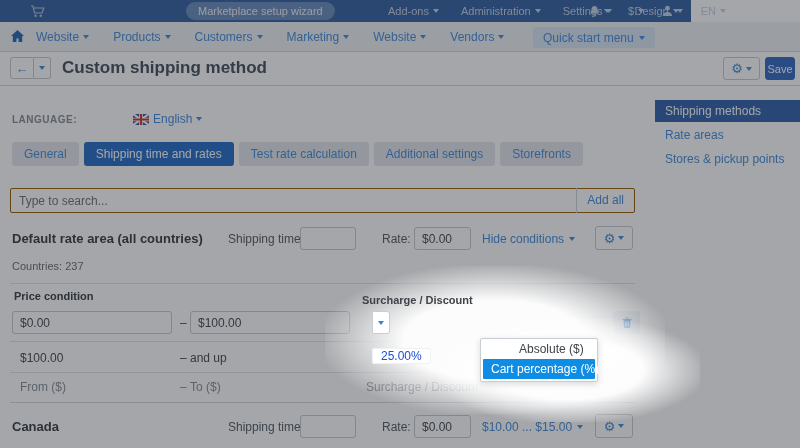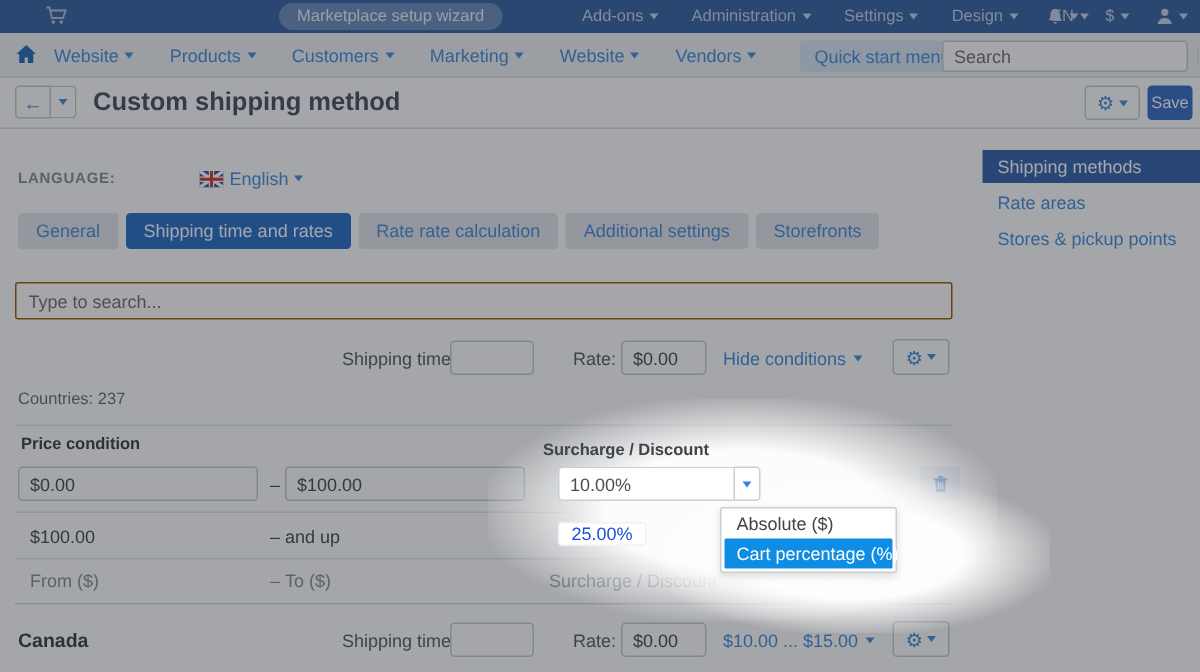--- a/index.html
+++ b/index.html
@@ -1,21 +1,21 @@
 <!DOCTYPE html>
 <html><head>
 <meta charset="utf-8">
 <style>
   * { margin:0; padding:0; box-sizing:border-box; }
   html,body { width:800px; height:448px; overflow:hidden; }
   body { font-family:"Liberation Sans", sans-serif; }
   .stage { position:relative; width:800px; height:448px; background:#fff; overflow:hidden; }
 
   
-  .topbar { position:absolute; left:0; top:0; width:800px; height:22px; background:#3a66a6;
+  .topbar { position:absolute; left:0; top:0; width:691px; height:22px; background:#3a66a6;
             display:flex; align-items:center; }
   .cart-ic { position:absolute; left:30px; top:4px; }
   .wizard-btn { position:absolute; left:186px; top:2px; height:18px; padding:0 12px;
                 background:rgba(255,255,255,0.28); border-radius:9px; color:#eef3fa;
                 font-size:11px; line-height:18px; border:none; cursor:pointer; }
   .top-menus { position:absolute; left:388px; top:0; height:22px; display:flex; align-items:center; gap:22px; }
   .top-item { color:#c7d3e6; font-size:11px; display:flex; align-items:center; gap:4px; cursor:pointer; white-space:nowrap; }
   .car { width:0; height:0; border-left:3.5px solid transparent; border-right:3.5px solid transparent;
          border-top:4px solid currentColor; display:inline-block; }
   .top-icons { position:absolute; right:8px; top:0; height:22px; display:flex; align-items:center; gap:18px; }
@@ -97,21 +97,21 @@
                 color:#2f86d8; display:flex; align-items:center; justify-content:center; cursor:pointer; }
   .trash-btn { position:absolute; left:603px; top:0; width:27px; height:23px; background:#e9f0f8; border:none;
                border-radius:3px; cursor:pointer; display:flex; align-items:center; justify-content:center; }
   .chip { position:absolute; left:362px; top:-4px; width:117px; height:23px; background:#fff;
           border:1px solid #eef1f5; border-radius:3px; font-size:12px; color:#1d4ed8;
           line-height:21px; padding:0 8px; }
 
   
   .menu { position:absolute; left:480px; top:338px; width:118px; background:#fff; border:1px solid #c9cdd4;
           border-radius:2px; box-shadow:0 2px 6px rgba(0,0,0,0.15); z-index:62; padding-bottom:2px; }
-  .menu-item { font-size:12px; color:#3f434a; padding:3px 10px; cursor:pointer; white-space:nowrap; }
+  .menu-item { font-size:12px; color:#3f434a; padding:3px 10px; cursor:pointer; white-space:nowrap;margin-left:28px; }
   .menu-item.selected { background:#0f8de4; color:#fff; margin:0 2px; padding:3px 8px; border-radius:1px; }
 
   
   .dim { position:absolute; inset:0; background:rgba(15,20,30,0.38); z-index:50; pointer-events:none; }
   .glow { position:absolute; z-index:51; pointer-events:none; }
   .glow1 { left:325px; top:266px; width:340px; height:148px;
            background:radial-gradient(ellipse at center, rgba(255,255,255,0.97) 38%, rgba(255,255,255,0) 74%); }
   .glow2 { left:438px; top:318px; width:262px; height:104px;
            background:radial-gradient(ellipse at center, rgba(255,255,255,0.97) 40%, rgba(255,255,255,0) 75%); }
   .lift { position:relative; z-index:60; }
@@ -205,26 +205,20 @@
         </span>
       <span class="nav-item">
           <span>Vendors</span>
           <i class="car"></i>
         </span>
     </div>
     <button class="quick-btn">
         <span>Quick start menu</span>
         <i class="car"></i>
       </button>
-    <div class="nav-search">
-      <input placeholder="Search" style="">
-      <span class="mag">
-        
-      </span>
-    </div>
   </div>
 
   
   <div class="titlebar">
     <div class="back-group">
       <button class="btn back-btn">←</button>
       <button class="btn back-caret">
           <i class="car"></i>
         </button>
     </div>
@@ -255,32 +249,34 @@
         </svg>
       <span>English</span>
       <i class="car"></i>
     </span>
   </div>
 
   
   <div class="tabs">
     <span class="tab">General</span>
     <span class="tab active">Shipping time and rates</span>
-    <span class="tab">Rate rate calculation</span>
+    <span class="tab">Test rate calculation</span>
     <span class="tab">Additional settings</span>
     <span class="tab">Storefronts</span>
   </div>
 
   
   <div class="searchrow">
     <input placeholder="Type to search..." style="">
+    <span class="addall">Add all</span>
   </div>
 
   
   <div class="area-row" style="top:226px;">
+    <span class="area-title">Default rate area (all countries)</span>
     <span class="lbl" style="left:218px;">Shipping time:</span>
     <input class="inp" style="left: 290px; top: 1px; width: 56px;">
     <span class="lbl" style="left:372px;">Rate:</span>
     <input class="inp" style="left: 404px; top: 1px; width: 57px;" value="$0.00">
     <span class="blue-link" style="left:472px;">
         <span>Hide conditions</span>
         <i class="car"></i>
       </span>
     <button class="btn gear-btn">
         <span class="gear-glyph">⚙</span>
@@ -294,21 +290,20 @@
   <div class="hline" style="top:283px;"></div>
   <span class="th" style="left:14px; top:290px;">Price condition</span>
   <span class="th lift" style="left:362px; top:290px;">Surcharge / Discount</span>
 
   
   <div class="area-row" style="top:311px; height:24px;">
     <input class="inp" style="left: 2px; top: 0px; width: 160px;" value="$0.00">
     <span class="cell-text" style="left:170px; top:5px;">–</span>
     <input class="inp" style="left: 180px; top: 0px; width: 160px;" value="$100.00">
     <div class="sur-group lift">
-      <input class="sur-inp" value="10.00%" style="">
       <span class="sur-toggle">
           <i class="car"></i>
         </span>
     </div>
     <button class="trash-btn">
       <svg width="10" height="12" viewBox="0 0 10 12">
           <path d="M0.5 2.5h9M3.5 1h3" stroke="#4a90dc" stroke-width="1.2" fill="none"></path>
           <path d="M1.5 2.5l.5 8.5h6l.5-8.5z" fill="#4a90dc"></path>
           <path d="M3.6 4.5v4.5M5 4.5v4.5M6.4 4.5v4.5" stroke="#e9f0f8" stroke-width="0.8"></path>
         </svg>

